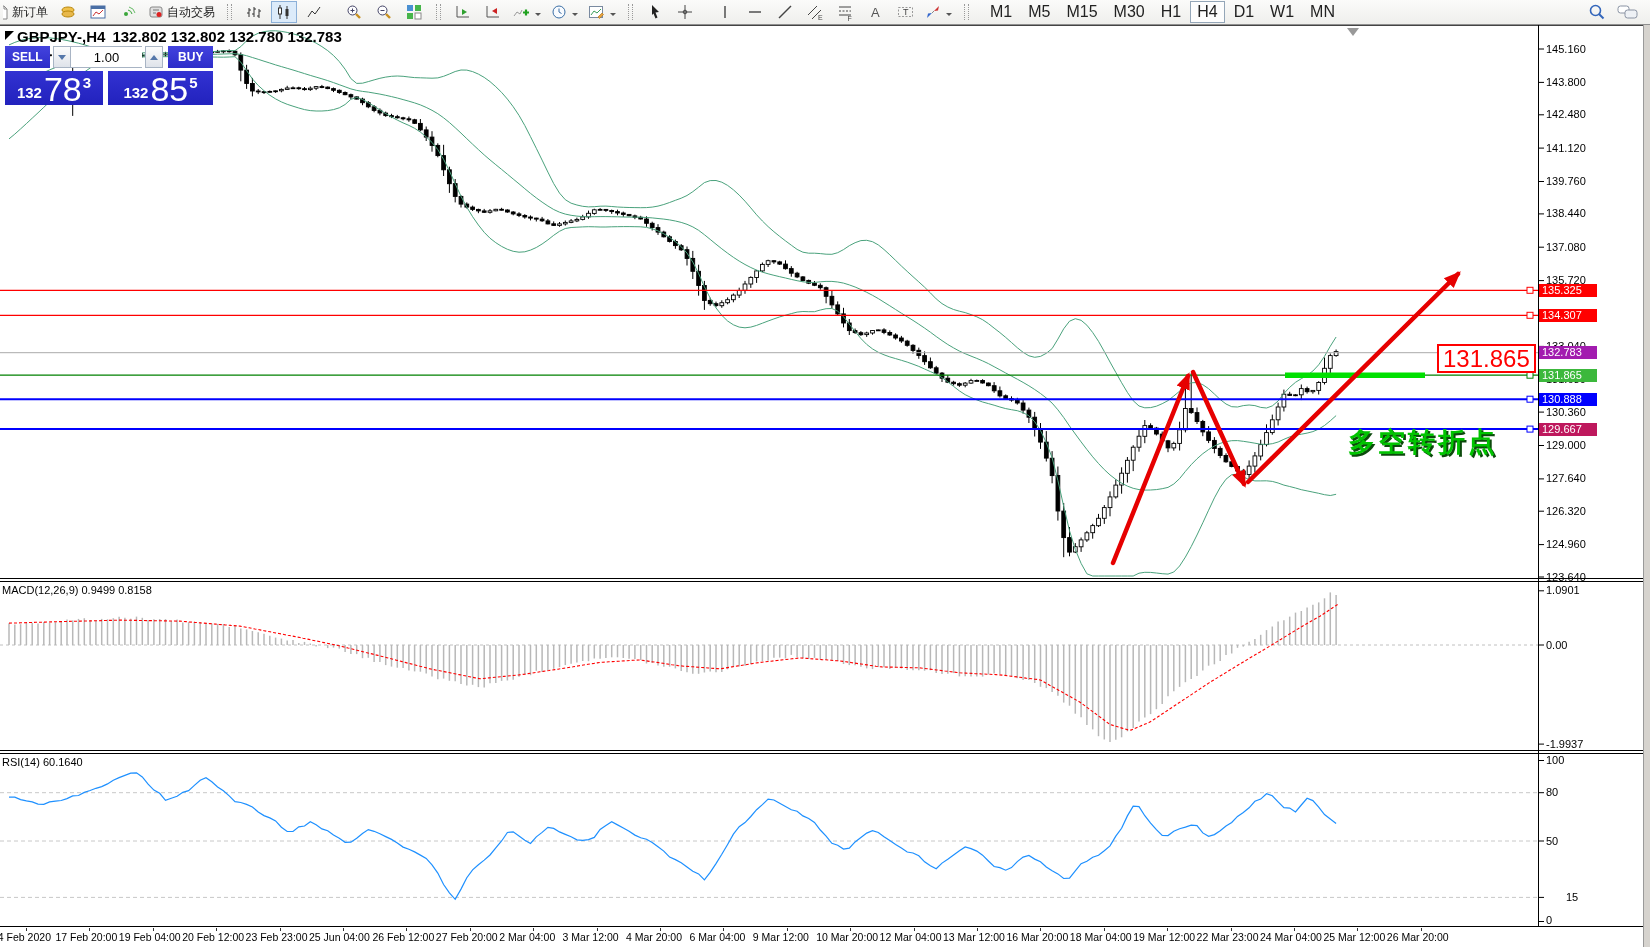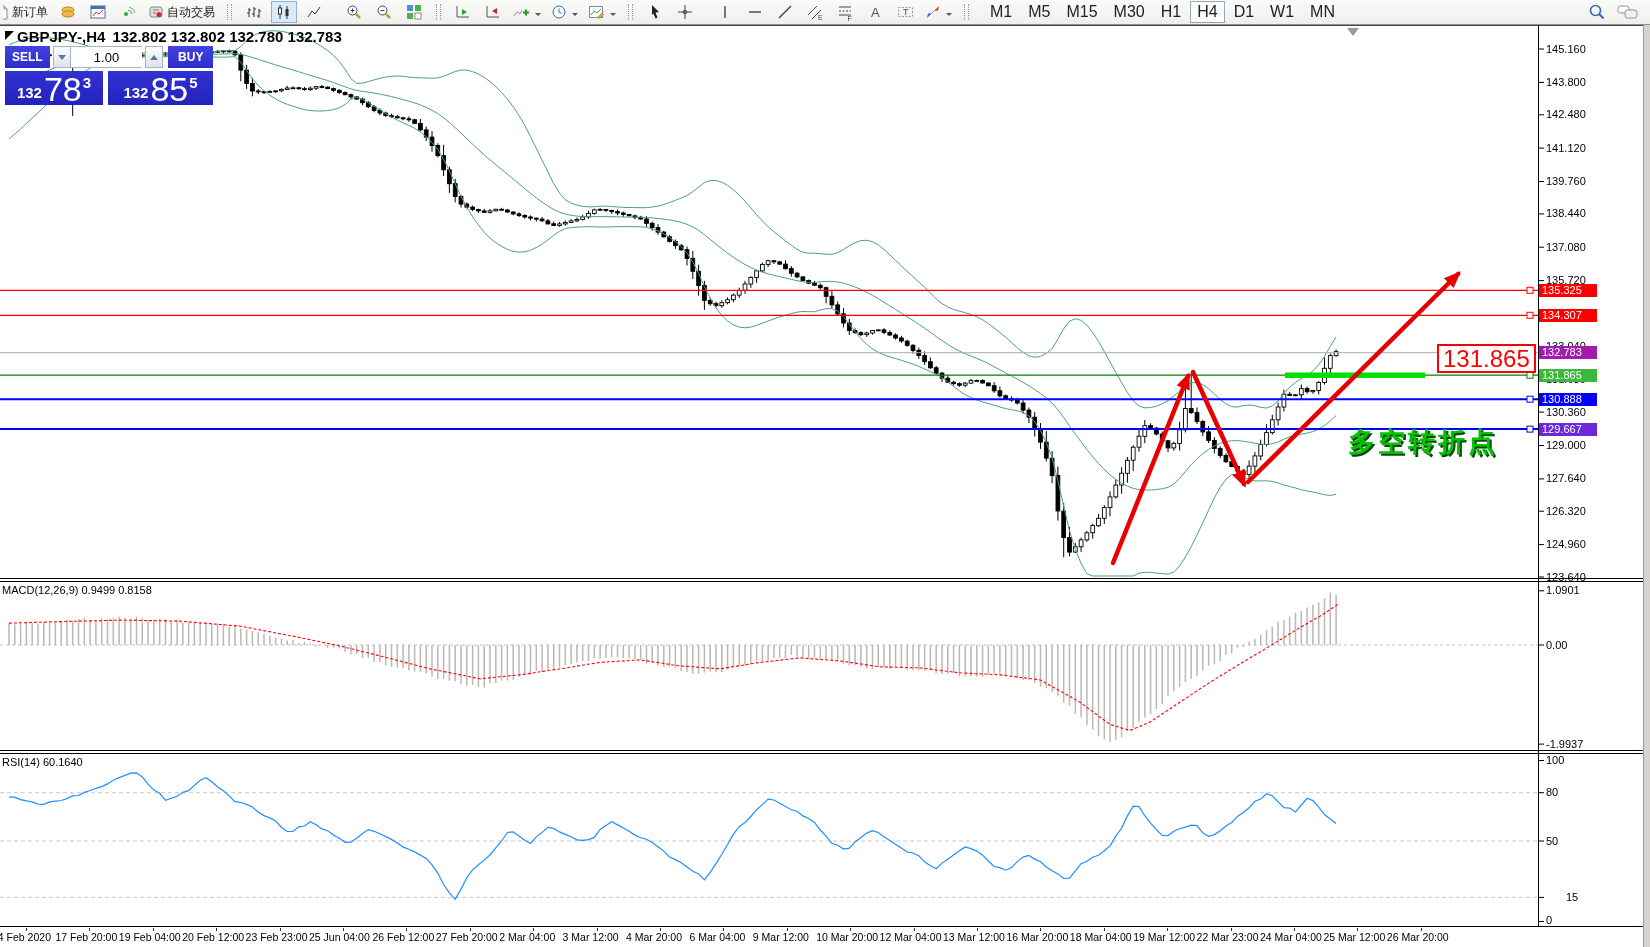--- a/index.html
+++ b/index.html
@@ -1068,21 +1068,21 @@
       <div class="ptick" style="top: 439.991px;">129.000</div>
       <div class="ptick" style="top: 473.359px;">127.640</div>
       <div class="ptick" style="top: 505.745px;">126.320</div>
       <div class="ptick" style="top: 539.113px;">124.960</div>
       <div class="ptick" style="top: 571.5px;">123.640</div>
       <div class="pmark" style="top: 283.805px; background: rgb(255, 0, 0);">135.325</div>
       <div class="pmark" style="top: 308.782px; background: rgb(255, 0, 0);">134.307</div>
       <div class="pmark" style="top: 346.174px; background: #a21caf;">132.783</div>
       <div class="pmark" style="top: 368.697px; background: rgb(60, 184, 60);">131.865</div>
       <div class="pmark" style="top: 392.668px; background: rgb(0, 0, 255);">130.888</div>
-      <div class="pmark" style="top: 422.626px; background: #6d28d9;">129.667</div>
+      <div class="pmark" style="top: 422.626px; background: #be185d;">129.667</div>
       <div class="ptick" style="top: 585.322px;">1.0901</div>
       <div class="ptick" style="top: 639.5px;">0.00</div>
       <div class="ptick" style="top: 738.587px;">-1.9937</div>
       <div class="ptick" style="top: 755px;">100</div>
       <div class="ptick" style="top: 787.2px;">80</div>
       <div class="ptick" style="top: 835.5px;">50</div>
       <div class="ptick" style="top: 891.85px; margin-left: 20px;">15</div>
       <div class="ptick" style="top: 914.5px;">0</div>
     </div>
   <div id="dates">

